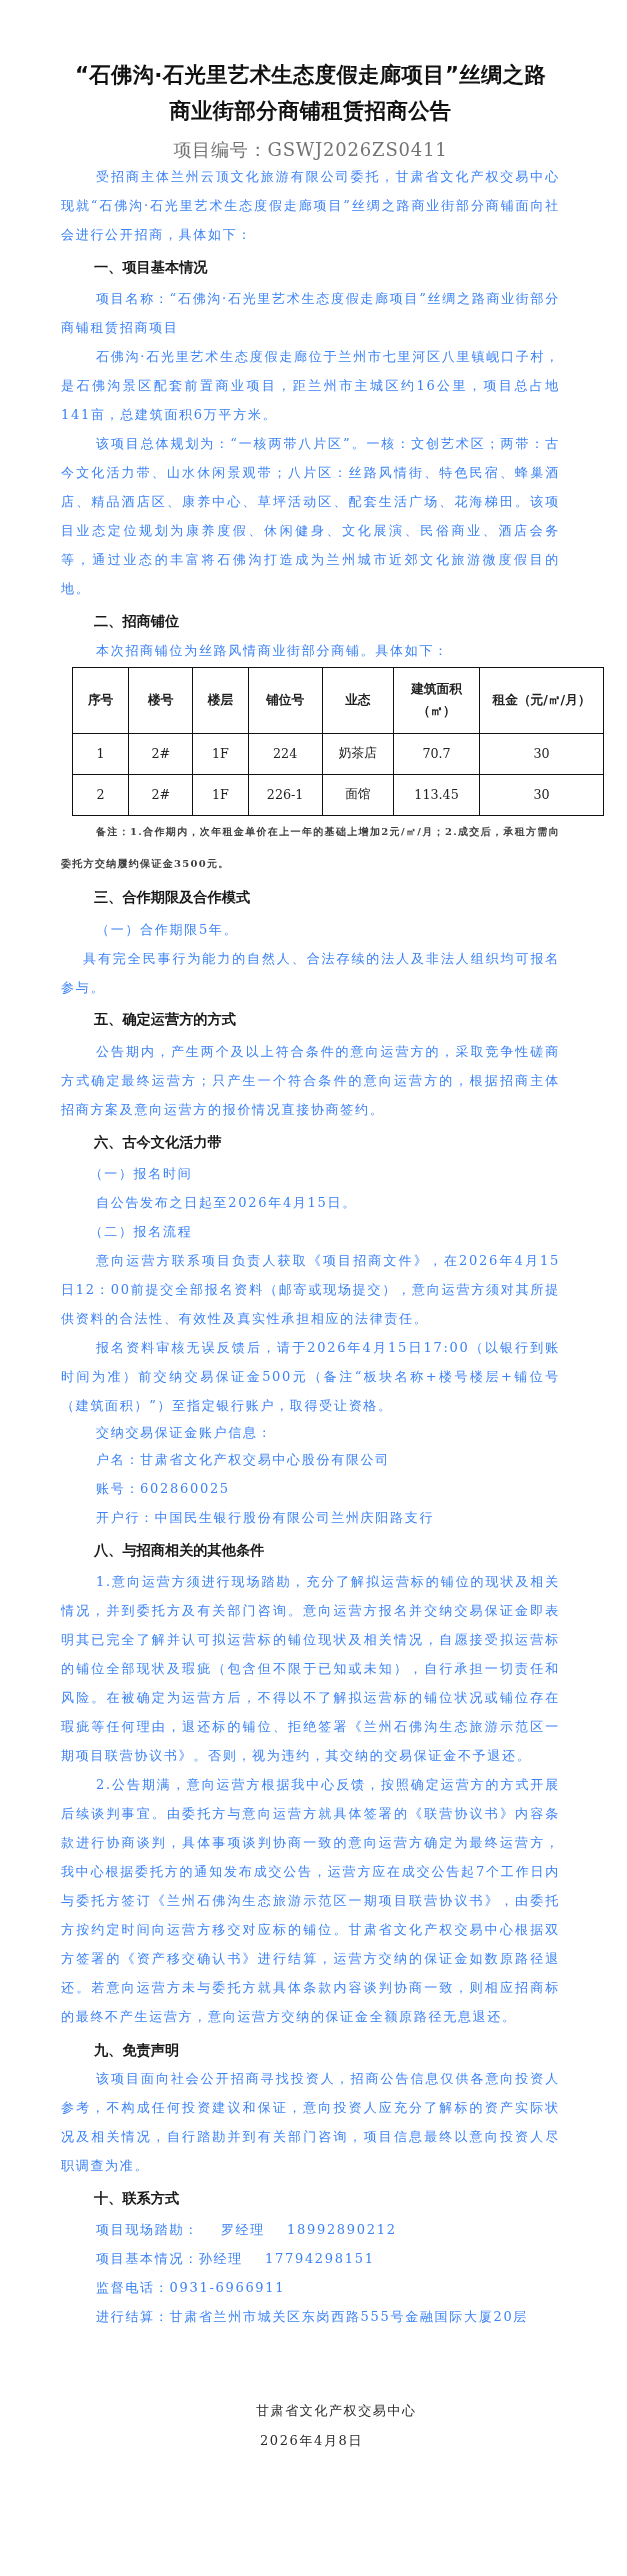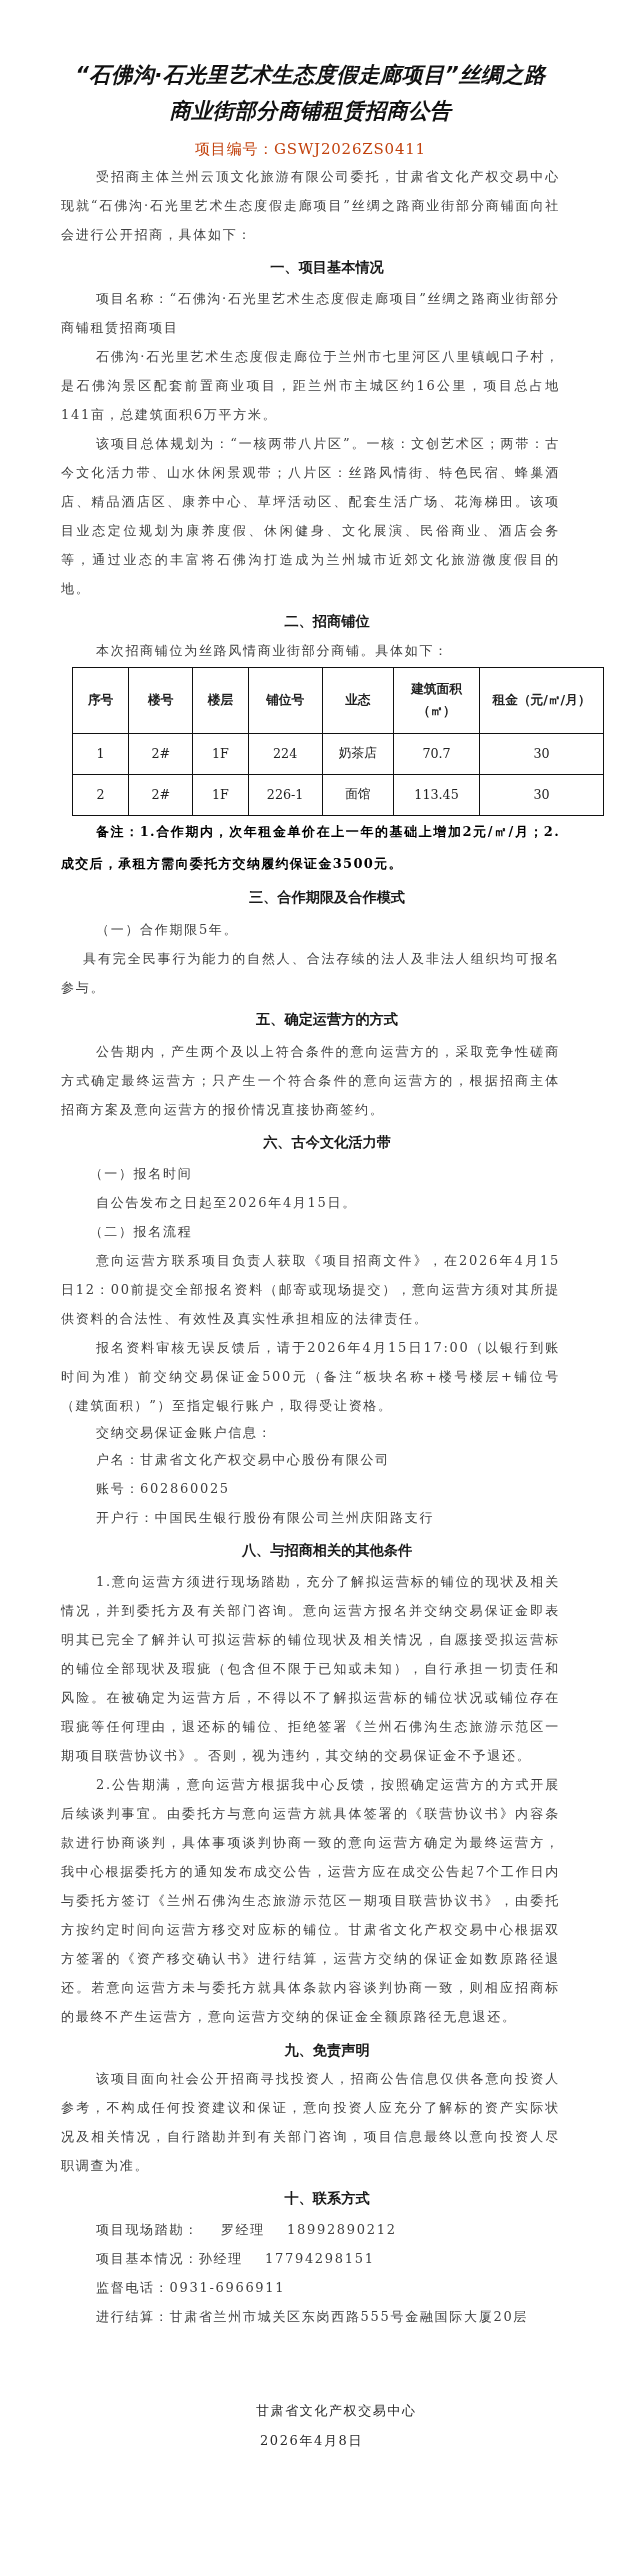--- a/index.html
+++ b/index.html
@@ -14,59 +14,57 @@
   .title {
     font-family: "DejaVu Sans", "Liberation Sans", sans-serif;
     font-weight: bold;
     font-size: 21.3px;
     line-height: 36px;
     text-align: center;
     color: #111;
     padding-top: 57px;
     margin: 0 8px;
     letter-spacing: 0.4px;
-    font-style: italic;
   }
   .project-no {
     text-align: center;
-    font-size: 15px;
+    font-size: 18px;
     line-height: 25px;
     margin-top: 8px;
-    color: #c2410c;
+    color: #737373;
     letter-spacing: 0.8px;
   }
   p.body {
     margin: 0;
     font-size: 13px;
     line-height: 29px;
     text-indent: 35px;
     letter-spacing: 1.7px;
     text-align: justify;
-    color: #404040;
+    color: #3b82f6;
   }
   p.body.tight { line-height: 25px; }
   h2.sec {
     font-family: "DejaVu Sans", "Liberation Sans", sans-serif;
     font-weight: bold;
     font-size: 14.2px;
     line-height: 32px;
     margin: 1.6px 0;
     padding-left: 33px;
     color: #1a1a1a;
-    text-align: center;
   }
   p.note {
     margin: 0;
     font-weight: bold;
-    font-size: 13px;
+    font-size: 10px;
     line-height: 32px;
     text-indent: 35px;
     letter-spacing: 1.3px;
     text-align: justify;
-    color: #000000;
+    color: #404040;
   }
   table.shops {
     border-collapse: collapse;
     margin: 3.2px 0 0 11px;
     width: 532px;
     font-size: 12.7px;
   }
   table.shops th, table.shops td {
     border: 0.8px solid #111;
     text-align: center;

